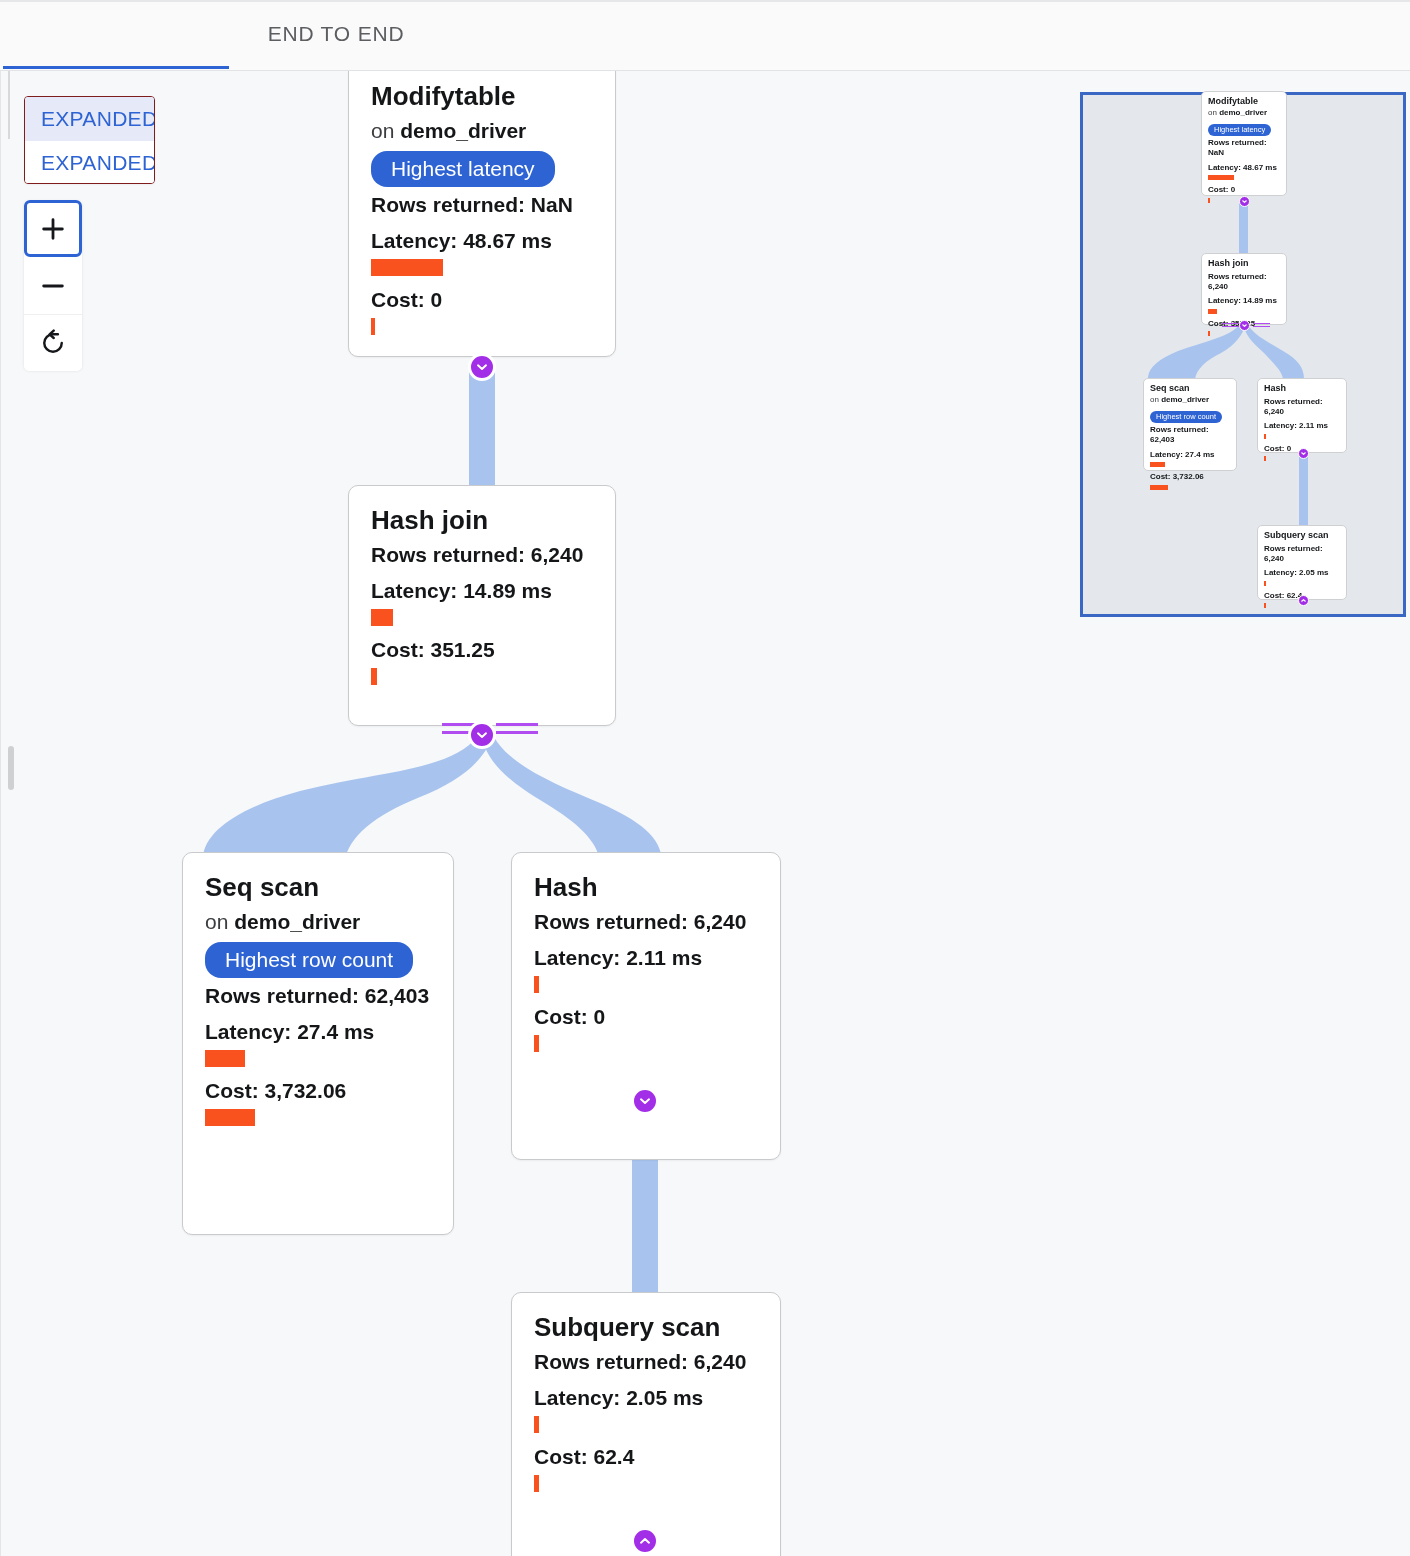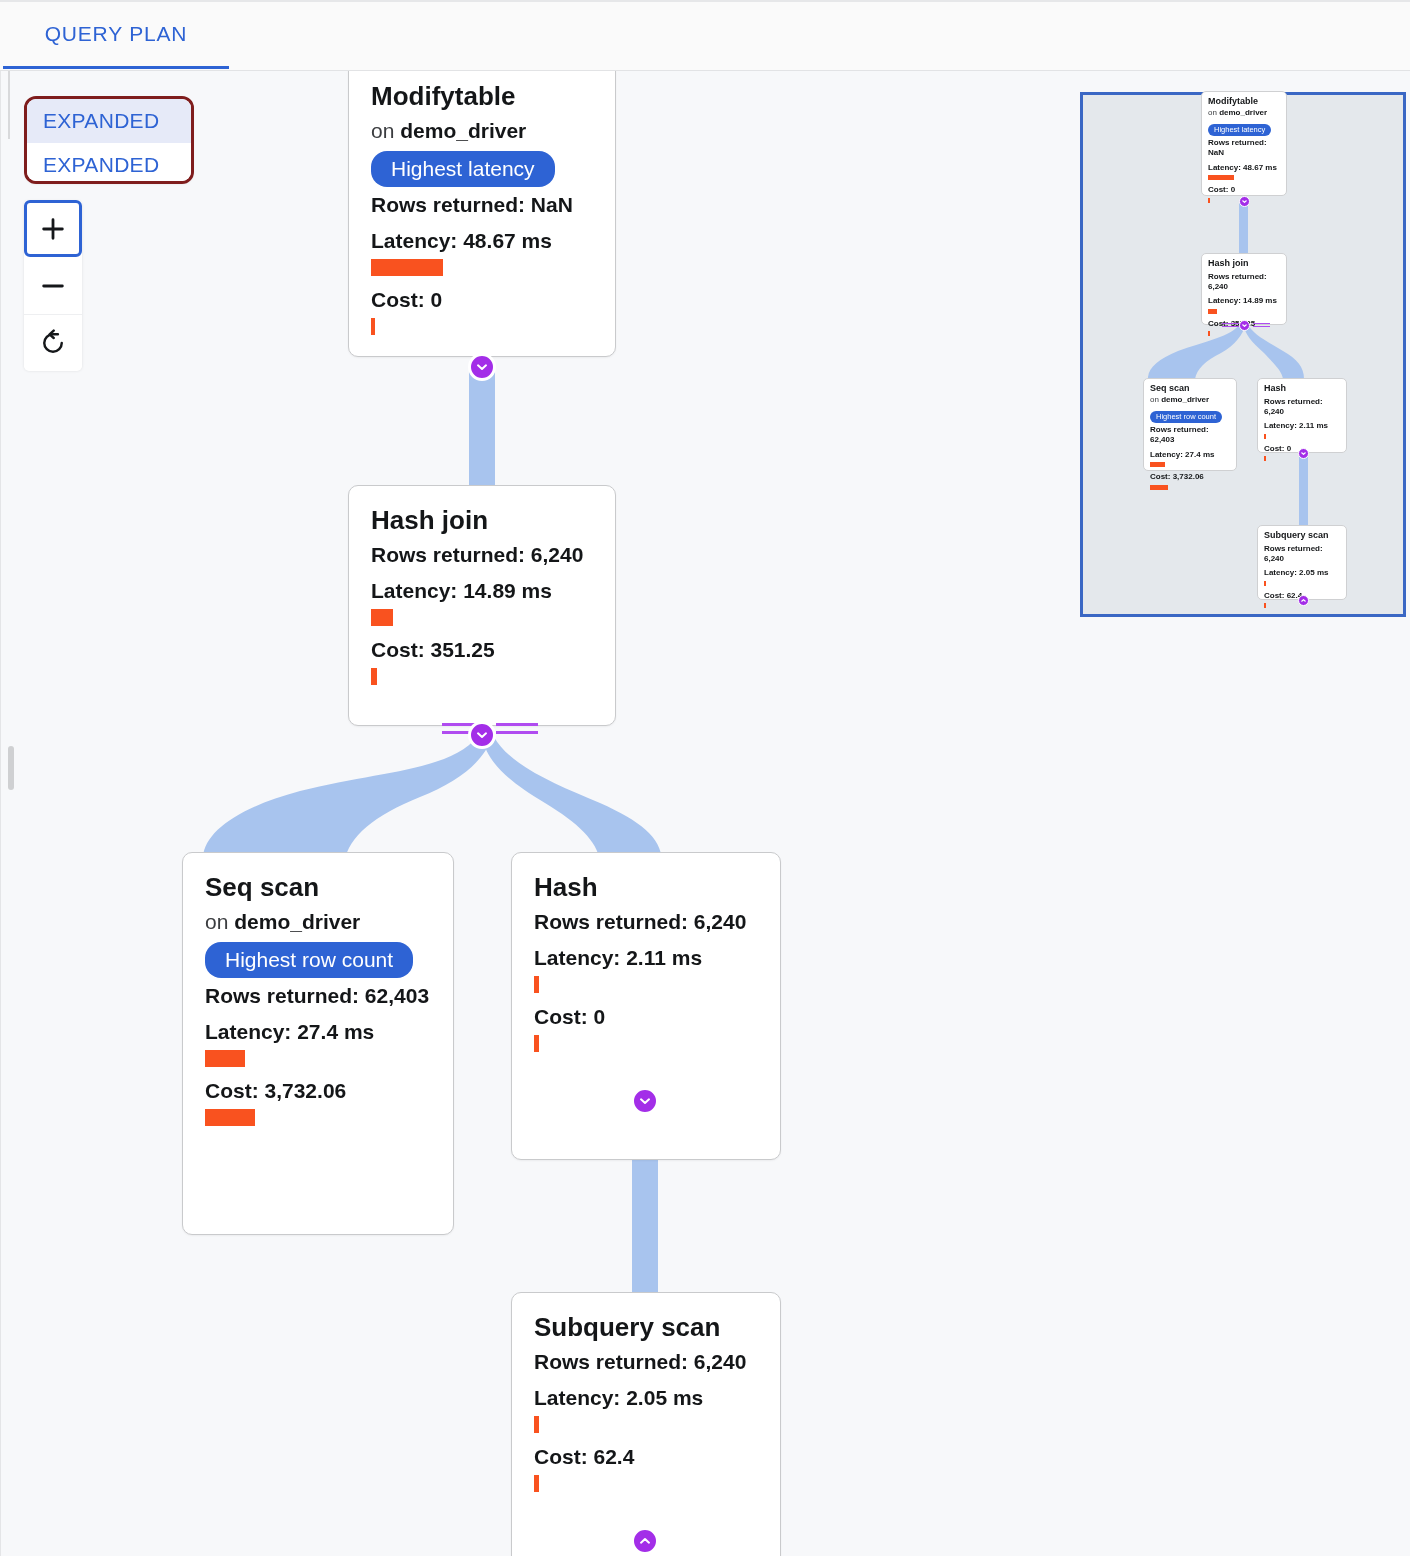--- a/index.html
+++ b/index.html
@@ -49,22 +49,22 @@
     position: absolute; left: 8px; top: 71px; width: 2px; height: 68px;
     background: #d8d9db;
   }
   .drag-handle {
     position: absolute; left: 8px; top: 746px; width: 6px; height: 44px;
     background: #cfd0d2; border-radius: 3px;
   }
 
   
   .seg-toggle {
-    position: absolute; left: 24px; top: 96px; width: 170px; height: 88px;
-    background: #ffffff; border: 3px solid #7f1d1d; border-radius: 12px;
+    position: absolute; left: 24px; top: 96px; width: 131px; height: 88px;
+    background: #ffffff; border: 1px solid #7f1d1d; border-radius: 4px;
     overflow: hidden;
     box-shadow: 0 1px 2px rgba(0,0,0,0.04);
   }
   .seg-btn {
     width: 100%; height: 44px; display: flex; align-items: center;
     padding-left: 16px; font-size: 21px; color: #2e63d4; letter-spacing: 0.3px;
     cursor: pointer; background: #ffffff; border: none;
     font-family: "Liberation Sans", sans-serif;
   }
   .seg-btn.selected { background: #e6eaf8; }
@@ -143,21 +143,21 @@
   }
   .mm-stripes { position: absolute; z-index: 22; }
   .mm-stripes i { display: block; width: 17px; height: 1.2px; background: #b04cf0; margin-bottom: 2px; }
 </style>
 </head>
 <body>
 
 <div id="root">
 
   <div class="tabbar">
-    <button class="tab active">QUERY PLAN</button>
+    <button class="tab inactive">END TO END</button>
     <div class="tab-underline"></div>
   </div>
 
   <div class="canvas">
 
     <svg class="edges" viewBox="0 0 1410 1485">
 
       <path d="M 469,296 L 469,415 L 495,415 L 495,296 Z" fill="#a8c4ee"></path>
 
       <path d="M 478,665 C 450,700 380,700 300,720 C 240,736 205,760 203,786

